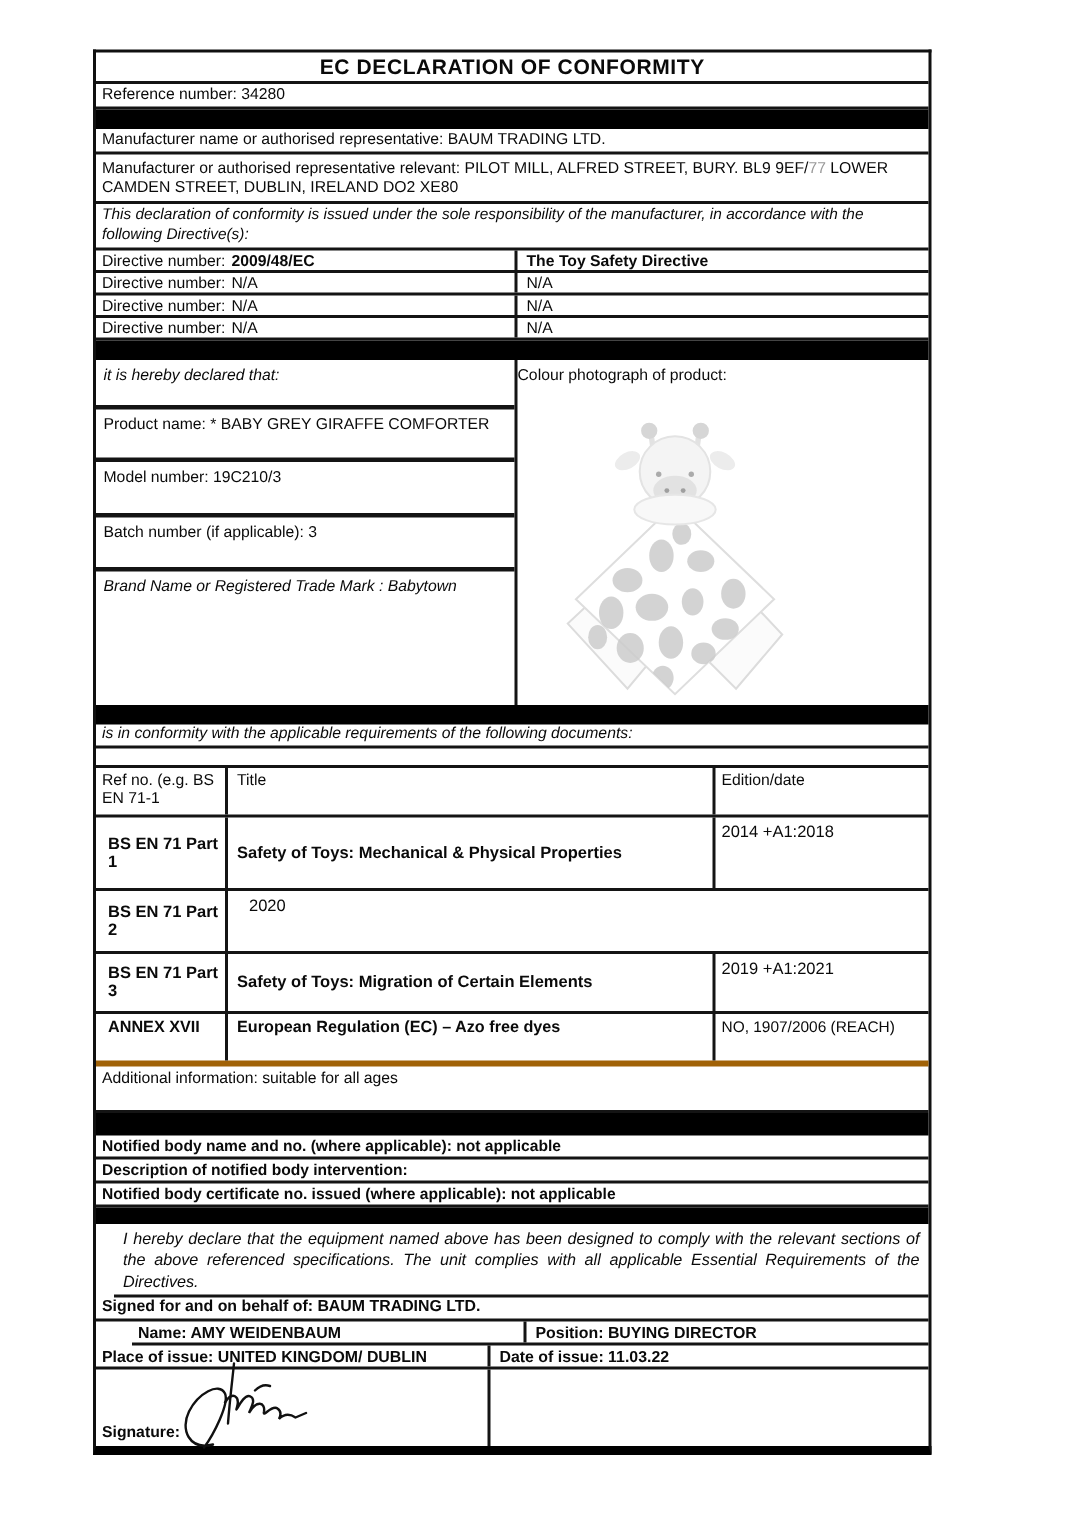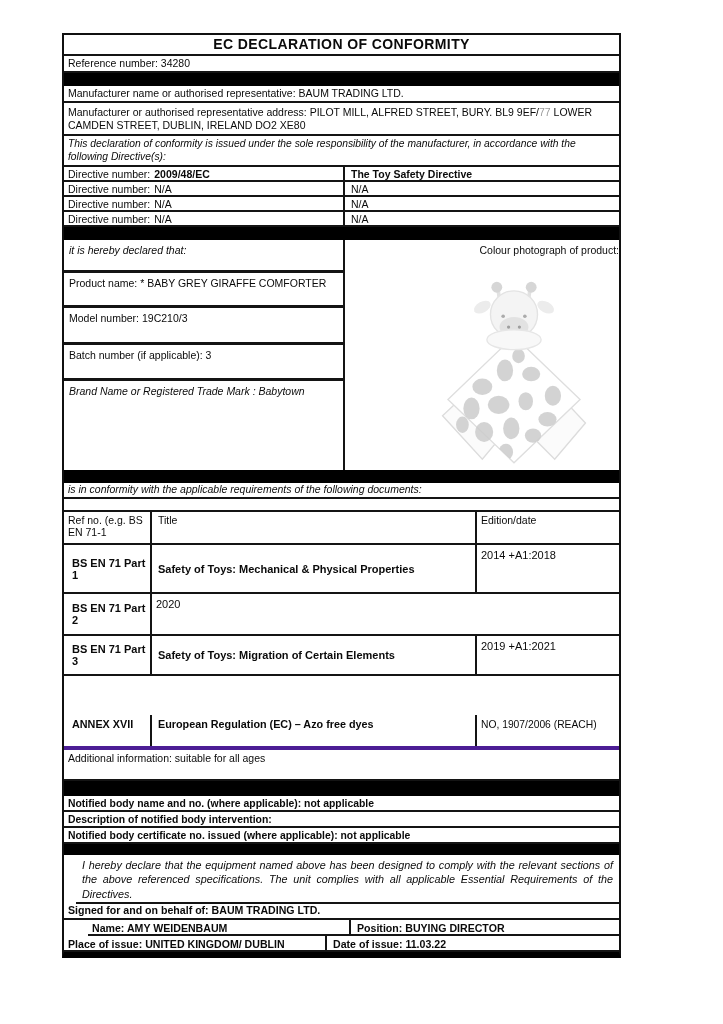--- a/index.html
+++ b/index.html
@@ -25,37 +25,37 @@
   .dir-right { flex:1; padding:1px 6px; display:flex; align-items:center; }
   .dir-row.first .dir-num, .dir-row.first .dir-right { font-weight:bold; }
   .two-col { flex:none; display:flex; height:230px; }
   .left-col { width:281px; border-right:2px solid #141414; display:flex; flex-direction:column; }
   .cell { flex:none; border-bottom:3px solid #141414; font-size:10.5px; padding:4px 5px; }
   .cell.declared { height:33px; }
   .cell.pname { height:35px; }
   .cell.model { height:37px; }
   .cell.batch { height:36px; }
   .cell.brand { flex:1; border-bottom:none; }
-  .right-col { flex:1; display:flex; flex-direction:column; align-items:flex-end; padding-top:4px;gap:24px; }
+  .right-col { flex:1; display:flex; flex-direction:column; align-items:flex-start; padding-top:4px;gap:24px; }
   .photo-caption { font-size:10.5px; }
   .conf-row { height:16px; }
   .empty-row { height:13px; }
   .t-head, .t-row { flex:none; display:flex; border-bottom:2px solid #141414; }
   .t-head { height:33px; font-size:10.5px; }
   .c-ref { width:88px; border-right:2px solid #141414; padding:2px 4px; }
   .c-title { flex:1; border-right:2px solid #141414; padding:2px 6px; }
   .c-ed { width:142px; padding:2px 4px; }
   .t-row { font-size:11px; }
   .t-row .c-ref { font-weight:bold; display:flex; align-items:center; padding-left:8px; }
   .t-row .c-title { font-weight:bold; display:flex; align-items:center; }
   .t-row .c-ed { text-align:left; padding-top:4px; font-size:11px; }
   .t-row.annex { font-size:10.8px; }
   .t-row.annex .c-ref, .t-row.annex .c-title { align-items:flex-start; padding-top:3px; }
   .t-row.annex .c-ed { text-align:left; font-size:10.3px; }
-  .r1 { height:49px; } .r2 { height:42px; } .r3 { height:40px; } .r4 { height:35px; border-bottom:4px solid #4c1d95;margin-top:39px; }
+  .r1 { height:49px; } .r2 { height:42px;gap:10px; } .r3 { height:40px; } .r4 { height:35px; border-bottom:4px solid #a16207; }
   .addl-row { height:31px; align-items:flex-start; }
   .notif-row { height:16px; font-weight:bold; font-size:10.4px; }
   .decl-para { flex:none; height:49px; border-bottom:2px solid #141414; font-size:10.8px; font-style:italic;
                text-align:justify; padding:3px 6px; line-height:1.32;margin-left:12px; }
   .split-row { flex:none; display:flex; border-bottom:2px solid #141414; font-size:10.6px; font-weight:600; }
   .split-row .s-left { width:263px; border-right:2px solid #141414; padding:2px 4px; }
   .split-row .s-right { flex:1; padding:2px 6px; }
   .signed-row { height:16px; font-weight:bold; font-size:10.6px; }
   .nm-row { height:16px;margin-left:24px; } .pl-row { height:16px; }
   .sig-row { height:51px; border-bottom:none; }
@@ -69,21 +69,21 @@
 <body>
 
 <div class="page">
   <div class="doc">
 
     <div class="row title-row">EC DECLARATION OF CONFORMITY</div>
     <div class="row ref-row">Reference number: 34280</div>
     <div class="bar"></div>
 
     <div class="row mfr-row">Manufacturer name or authorised representative: BAUM TRADING LTD.</div>
-    <div class="row addr-row"><span>Manufacturer or authorised representative address: PILOT MILL, ALFRED STREET, BURY. BL9 9EF/</span><span class="grey">77</span><span> LOWER CAMDEN STREET, DUBLIN, IRELAND DO2 XE80</span></div>
+    <div class="row addr-row"><span>Manufacturer or authorised representative relevant: PILOT MILL, ALFRED STREET, BURY. BL9 9EF/</span><span class="grey">77</span><span> LOWER CAMDEN STREET, DUBLIN, IRELAND DO2 XE80</span></div>
     <div class="row resp-row italic">This declaration of conformity is issued under the sole responsibility of the manufacturer, in accordance with the following Directive(s):</div>
 
     <div class="dir-row first">
       <div class="dir-left">
           <span>Directive number:</span>
           <span class="dir-num">2009/48/EC</span>
         </div>
       <div class="dir-right">The Toy Safety Directive</div>
     </div>
     <div class="dir-row">
@@ -211,15 +211,29 @@
     <div class="row signed-row">Signed for and on behalf of: BAUM TRADING LTD.</div>
 
     <div class="split-row nm-row">
       <div class="s-left">Name: AMY WEIDENBAUM</div>
       <div class="s-right">Position: BUYING DIRECTOR</div>
     </div>
     <div class="split-row pl-row">
       <div class="s-left">Place of issue: UNITED KINGDOM/ DUBLIN</div>
       <div class="s-right">Date of issue: 11.03.22</div>
     </div>
+    <div class="split-row sig-row">
+      <div class="s-left">
+        <svg class="sig-svg" width="160" height="66" viewBox="0 0 160 66" aria-hidden="true">
+          <g fill="none" stroke="#111" stroke-width="1.6" stroke-linecap="round">
+            <path d="M30,58 C14,62 8,48 14,36 C20,24 34,16 38,24 C41,31 30,52 24,60"></path>
+            <path d="M44,4 C43,14 41,30 40,44"></path>
+            <path d="M38,30 c5,-8 10,-4 8,3 c-2,7 4,-10 9,-7 c4,2 0,8 -1,11 c5,-9 11,-7 10,-1 c-1,5 5,-5 9,-2 c3,2 2,5 1,7 c4,-4 8,-3 11,-1 l7,-3"></path>
+            <path d="M58,22 c3,-3 7,-4 10,-3"></path>
+          </g>
+        </svg>
+        <span class="sig-label">Signature:</span>
+      </div>
+      <div class="s-right"></div>
+    </div>
 
   </div>
 </div>
 
 </body></html>

